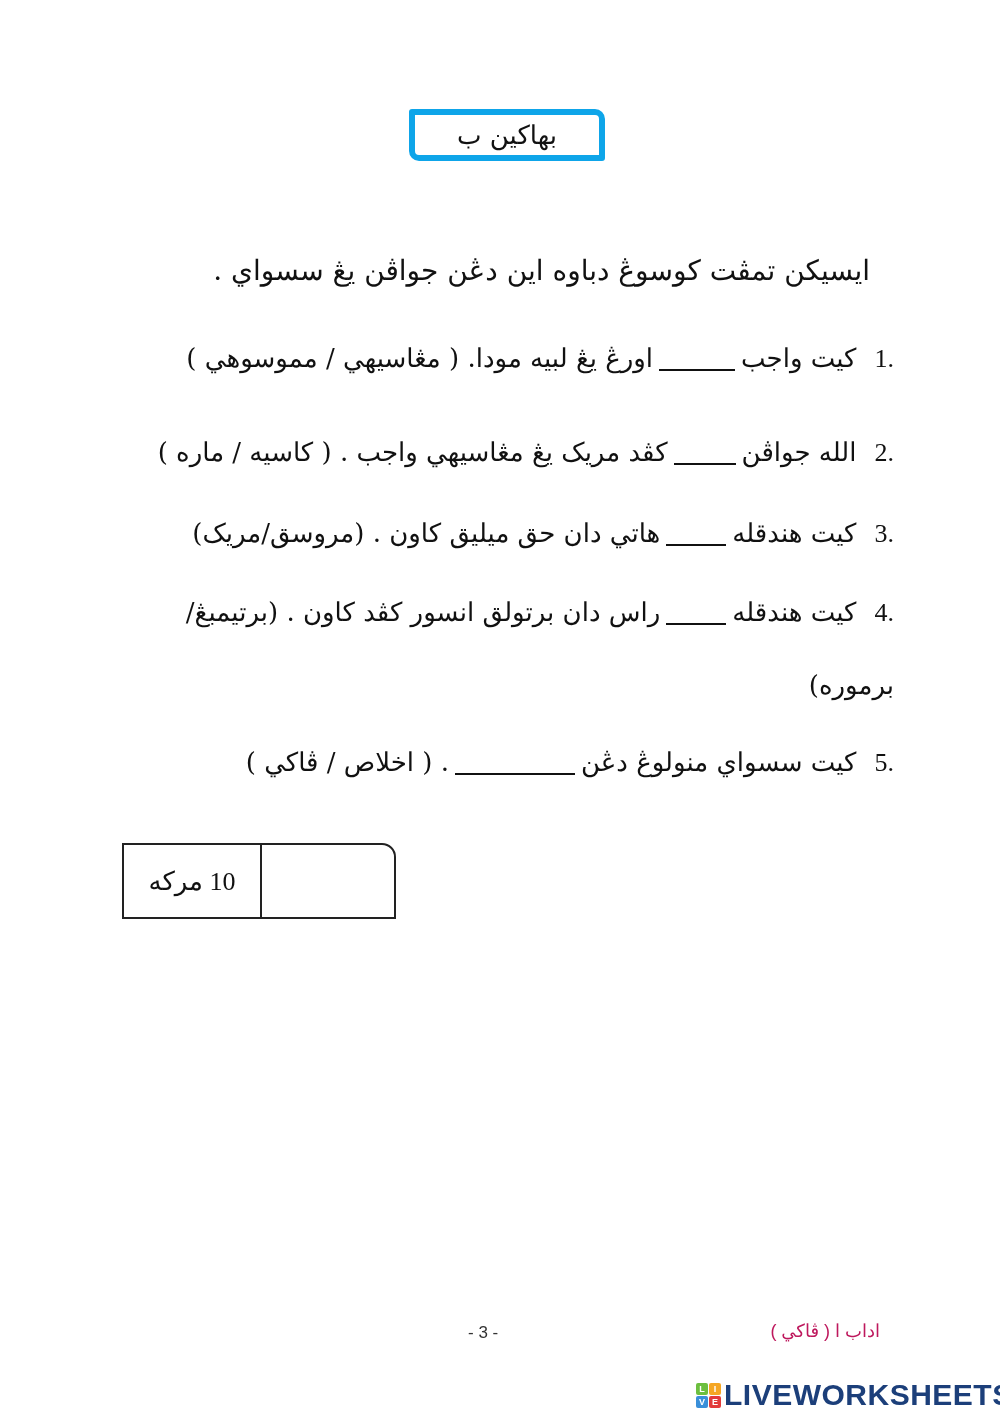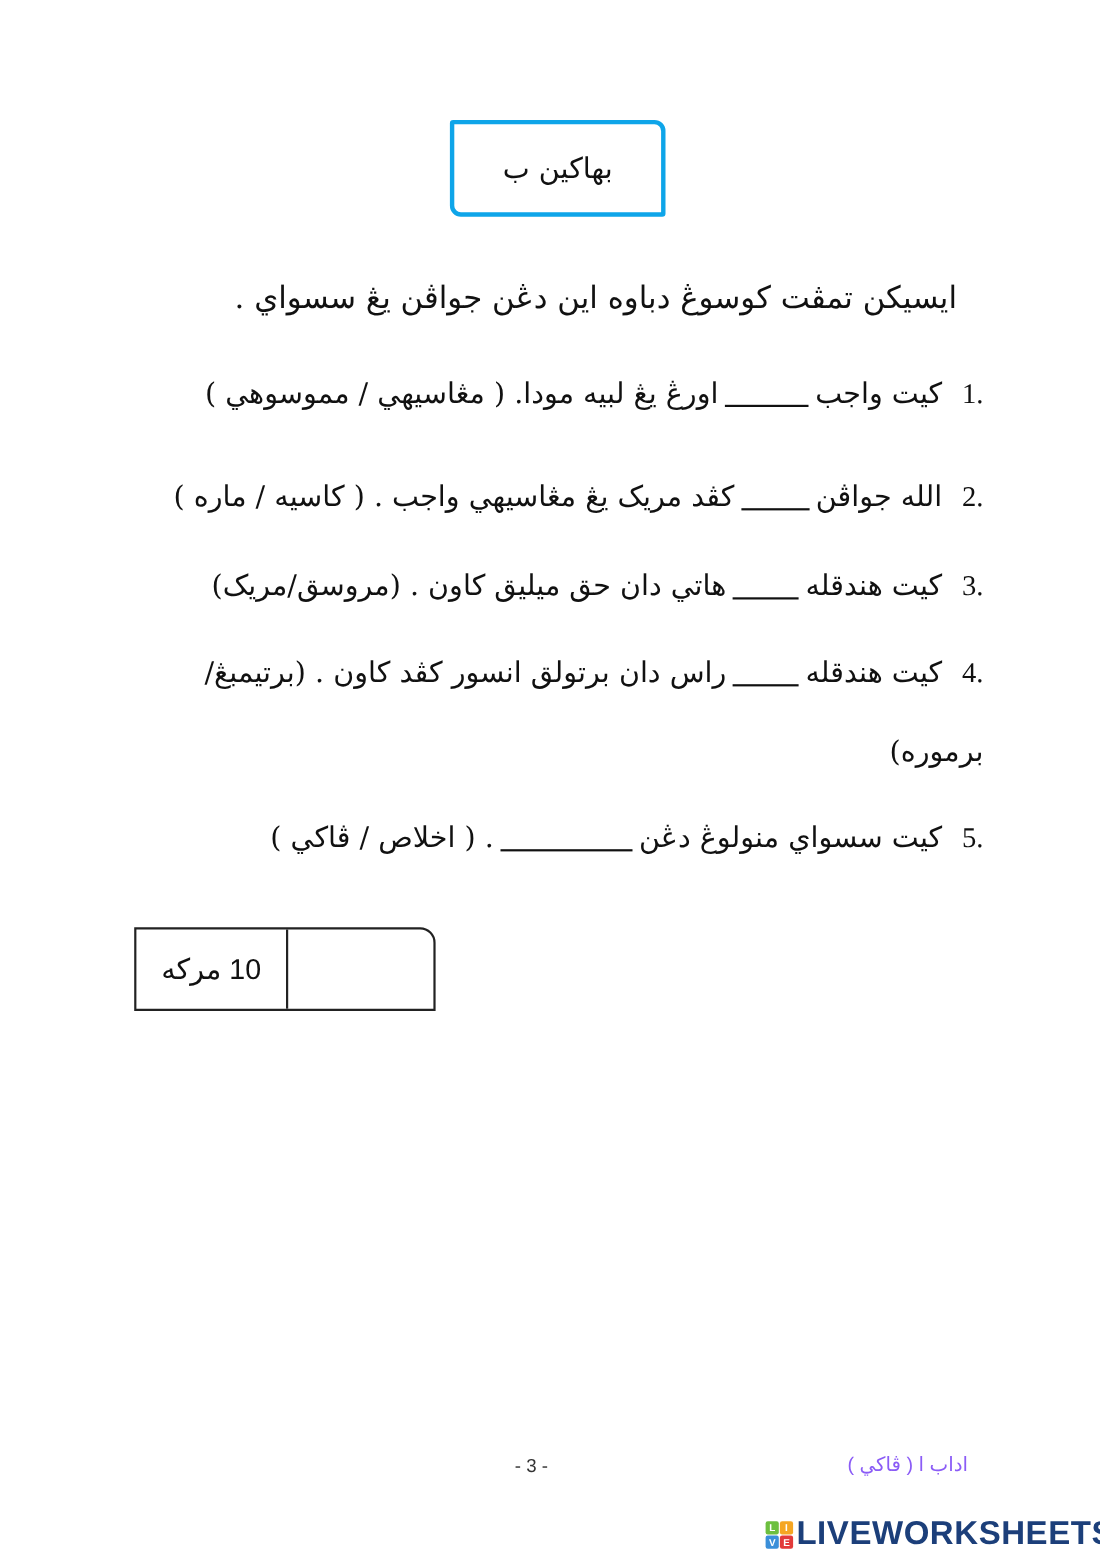--- a/index.html
+++ b/index.html
@@ -10,22 +10,22 @@
       position: relative;
       overflow: hidden;
       font-family: "DejaVu Serif", "Liberation Serif", serif;
       color: #111111;
     }
     .section-box {
       position: absolute;
       left: 409px;
       top: 109px;
       width: 196px;
-      height: 88px;
-      border: 4px solid #0ea5e9;
+      height: 52px;
+      border: 6px solid #0ea5e9;
       border-radius: 3px 10px 3px 10px;
       display: flex;
       align-items: center;
       justify-content: center;
       font-size: 26px;
       direction: rtl;
       box-sizing: border-box;
     }
     .instruction {
       position: absolute;
@@ -69,41 +69,41 @@
       border-top-right-radius: 14px;
       display: flex;
       box-sizing: border-box;
     }
     .marks-cell-label {
       width: 136px;
       border-right: 2.5px solid #222;
       display: flex;
       align-items: center;
       justify-content: center;
-      font-family: Liberation Sans, sans-serif;
+      font-family: Liberation Serif, serif;
       font-size: 26px;
       direction: rtl;
     }
     .marks-cell-empty { flex: 1; }
     .footer-page {
       position: absolute;
       left: 468px;
       top: 1323px;
       font-family: "Liberation Sans", sans-serif;
       font-size: 17px;
       color: #333;
     }
     .footer-subject {
       position: absolute;
       right: 120px;
       top: 1320px;
       direction: rtl;
       font-family: "Liberation Sans", sans-serif;
       font-size: 18px;
-      color: #8b5cf6;
+      color: #be185d;
     }
     .lw-logo {
       position: absolute;
       left: 696px;
       top: 1378px;
       display: flex;
       align-items: center;
     }
     .lw-icon {
       display: grid;

